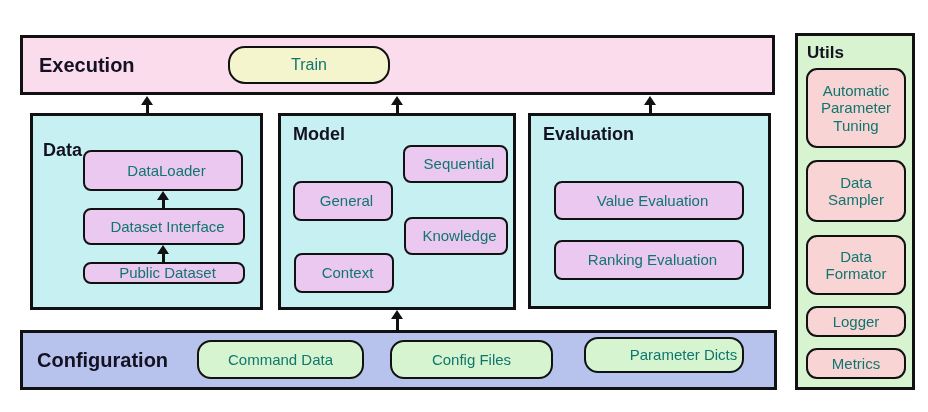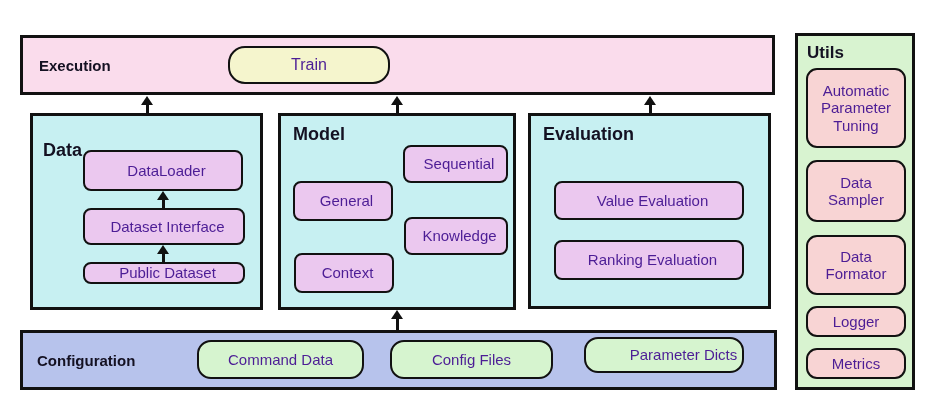--- a/index.html
+++ b/index.html
@@ -25,31 +25,31 @@
   .node {
     position: absolute;
     border: 2px solid var(--border);
     box-sizing: border-box;
     display: flex;
     align-items: center;
     justify-content: center;
     text-align: center;
     font-size: 15px;
     line-height: 1.15;
-    color: #4c1d95;
+    color: #0f766e;
   }
   .exec-box   { background: var(--execution_bg); }
   .exec-node  { background: var(--button_bg); border-radius: 17px; font-size: 16px; }
   .module-box { background: var(--module_bg); }
   .module-node{ background: var(--module_item_bg); border-radius: 8px; padding-left: 7px; }
   .config-box { background: var(--config_bg); }
   .config-node{ background: var(--config_item_bg); border-radius: 14px; }
   .utils-box  { background: var(--utils_bg); }
   .utils-node { background: var(--utils_item_bg); border-radius: 11px; padding: 0 6px; }
-  .title-lg { font-size: 15px; }
+  .title-lg { font-size: 20px; }
   .title-md { font-size: 18px; }
   .title-sm { font-size: 17px; }
   .v-center { top: 0; bottom: 0; display: flex; align-items: center; }
   .arrow-up {
     position: absolute;
     width: 14px;
     display: flex;
     flex-direction: column;
     align-items: center;
   }

